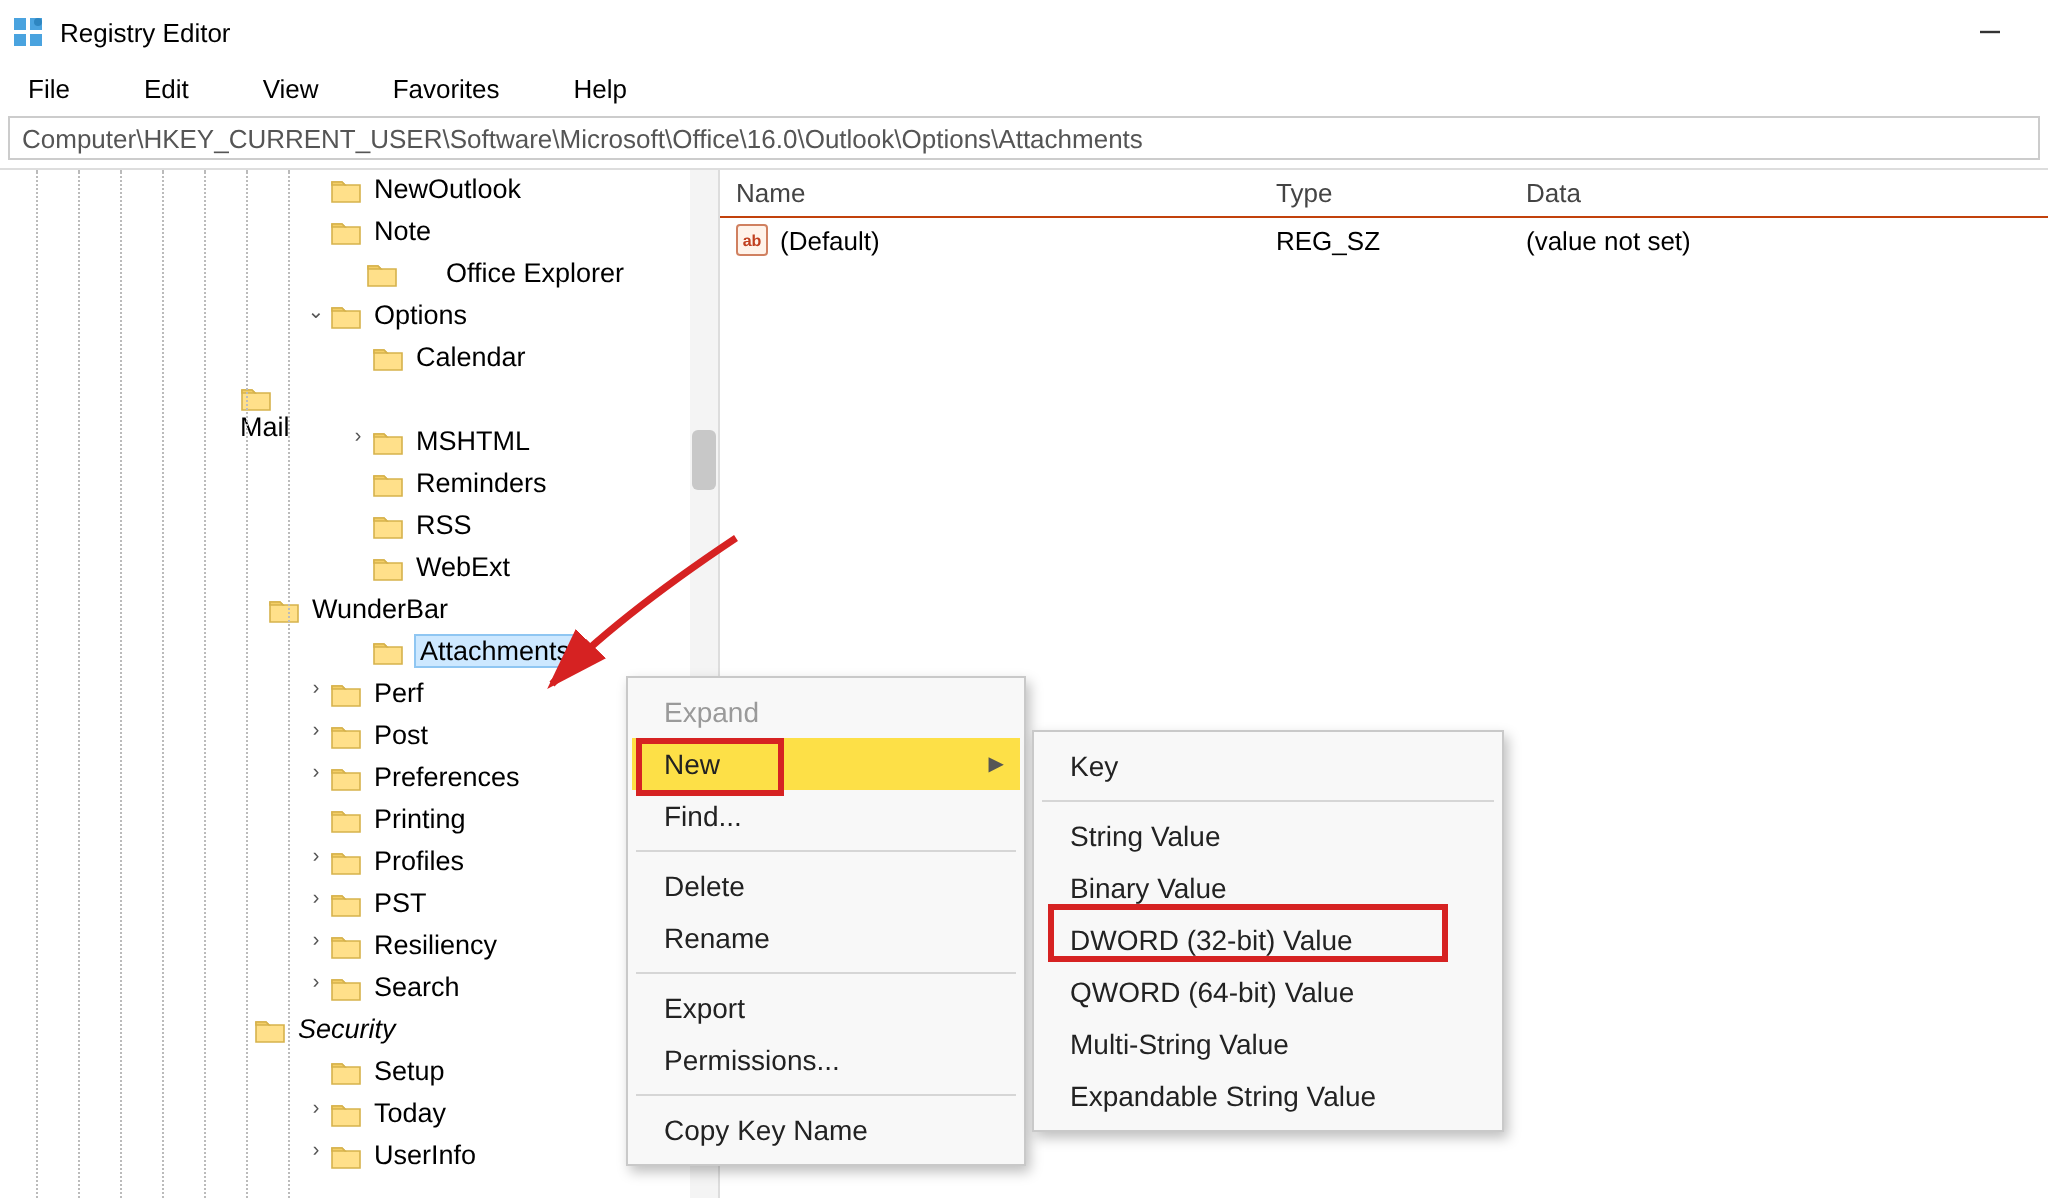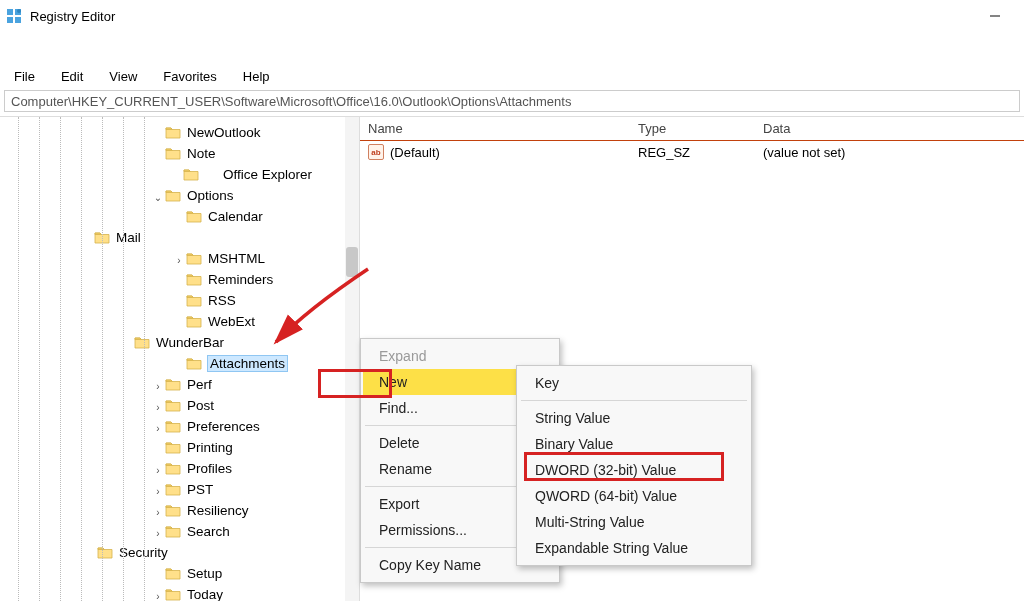--- a/index.html
+++ b/index.html
@@ -33,22 +33,21 @@
       display: flex; align-items: center; justify-content: center;
       font-size: 14px;
       color: #000;
     }
     
     .menubar {
       height: 24px;
       display: flex;
       align-items: center;
       padding: 0 4px;
-      gap: 6px;
-      margin-top: 32px;
+      gap: 17px;
     }
     .menubar .menu-item {
       padding: 2px 10px;
       font-size: 13px;
     }
     
     .addressbar {
       height: 22px;
       border: 1px solid #ccc;
       margin: 2px 4px 4px 4px;
@@ -88,21 +87,21 @@
       pointer-events: none;
     }
     .tree-guides div {
       position: absolute;
       top: 0;
       bottom: 0;
       border-left: 1px dotted #bbb;
     }
     .tree-row {
       display: flex;
-      align-items: flex-end;
+      align-items: flex-start;
       height: 21px;
       white-space: nowrap;
     }
     .tree-row .expander {
       width: 14px;
       text-align: center;
       color: #555;
       font-size: 10px;
       display: inline-block;
     }
@@ -151,21 +150,21 @@
     }
     
     .context-menu {
       position: absolute;
       background: #f8f8f8;
       border: 1px solid #c9c9c9;
       box-shadow: 2px 3px 6px rgba(0,0,0,0.25);
       padding: 4px 2px;
       font-size: 14px;
     }
-    .cm1 { left: 313px; top: 338px; width: 200px; margin-left: 47px; }
+    .cm1 { left: 313px; top: 338px; width: 200px; }
     .cm2 { left: 516px; top: 365px; width: 236px; }
     .cm-item {
       height: 26px;
       display: flex;
       align-items: center;
       padding: 0 20px 0 16px;
       position: relative;
       color: #222;
     }
     .cm-item.disabled { color: #9a9a9a; }
@@ -305,21 +304,21 @@
         <div class="tree-row" style="padding-left: 172px;">
           <span class="expander"></span>
           <span class="folder-icon fi">
             <svg viewBox="0 0 16 14">
               <path d="M1 3 L6 3 L7.5 4.5 L15 4.5 L15 13 L1 13 Z" fill="#ffe08a" stroke="#d6b24c" stroke-width="0.8"></path>
               <path d="M1 3 L6 3 L7.5 4.5 L1 4.5 Z" fill="#f4cf67" stroke="#d6b24c" stroke-width="0.8"></path>
             </svg>
           </span>
           <span class="label">Calendar</span>
         </div>
-        <div class="tree-row" style="padding-left: 80px;">
+        <div class="tree-row" style="padding-left: 120px; flex-direction: column;">
           <span class="expander"></span>
           <span class="folder-icon fi">
             <svg viewBox="0 0 16 14">
               <path d="M1 3 L6 3 L7.5 4.5 L15 4.5 L15 13 L1 13 Z" fill="#ffe08a" stroke="#d6b24c" stroke-width="0.8"></path>
               <path d="M1 3 L6 3 L7.5 4.5 L1 4.5 Z" fill="#f4cf67" stroke="#d6b24c" stroke-width="0.8"></path>
             </svg>
           </span>
           <span class="label">Mail</span>
         </div>
         <div class="tree-row" style="padding-left: 172px;">
@@ -455,21 +454,21 @@
         <div class="tree-row" style="padding-left: 151px;">
           <span class="expander">›</span>
           <span class="folder-icon fi">
             <svg viewBox="0 0 16 14">
               <path d="M1 3 L6 3 L7.5 4.5 L15 4.5 L15 13 L1 13 Z" fill="#ffe08a" stroke="#d6b24c" stroke-width="0.8"></path>
               <path d="M1 3 L6 3 L7.5 4.5 L1 4.5 Z" fill="#f4cf67" stroke="#d6b24c" stroke-width="0.8"></path>
             </svg>
           </span>
           <span class="label">Search</span>
         </div>
-        <div class="tree-row" style="padding-left: 83px;">
+        <div class="tree-row" style="padding-left: 113px; font-style: italic;">
           <span class="expander"></span>
           <span class="folder-icon fi">
             <svg viewBox="0 0 16 14">
               <path d="M1 3 L6 3 L7.5 4.5 L15 4.5 L15 13 L1 13 Z" fill="#ffe08a" stroke="#d6b24c" stroke-width="0.8"></path>
               <path d="M1 3 L6 3 L7.5 4.5 L1 4.5 Z" fill="#f4cf67" stroke="#d6b24c" stroke-width="0.8"></path>
             </svg>
           </span>
           <span class="label">Security</span>
         </div>
         <div class="tree-row" style="padding-left: 151px;">

